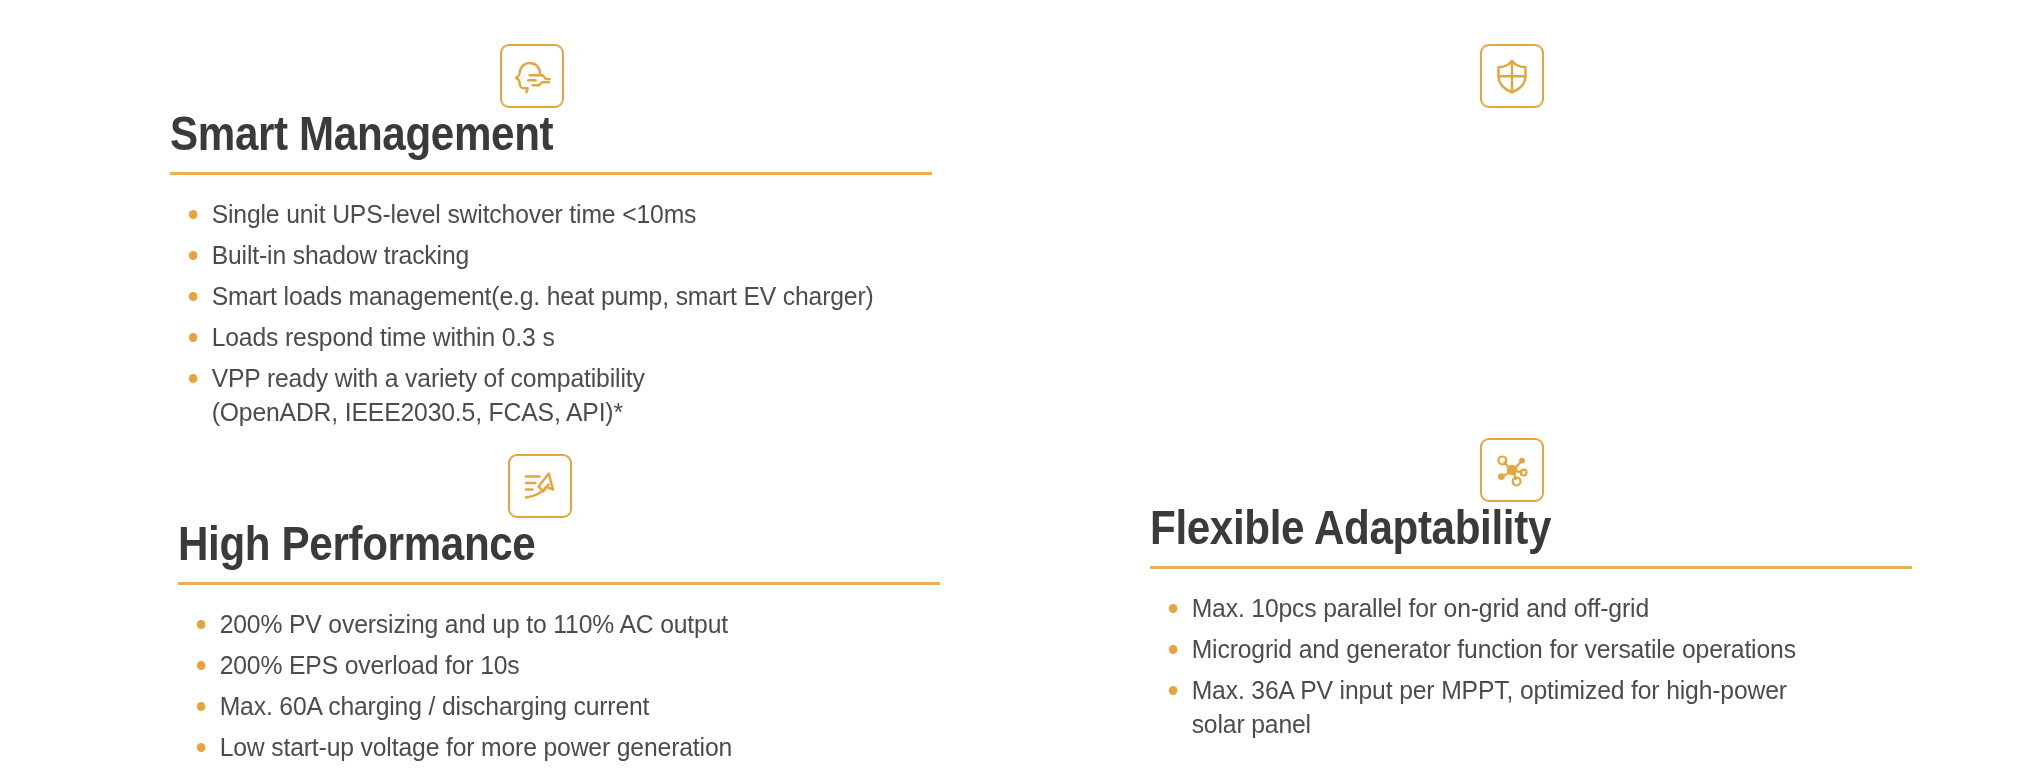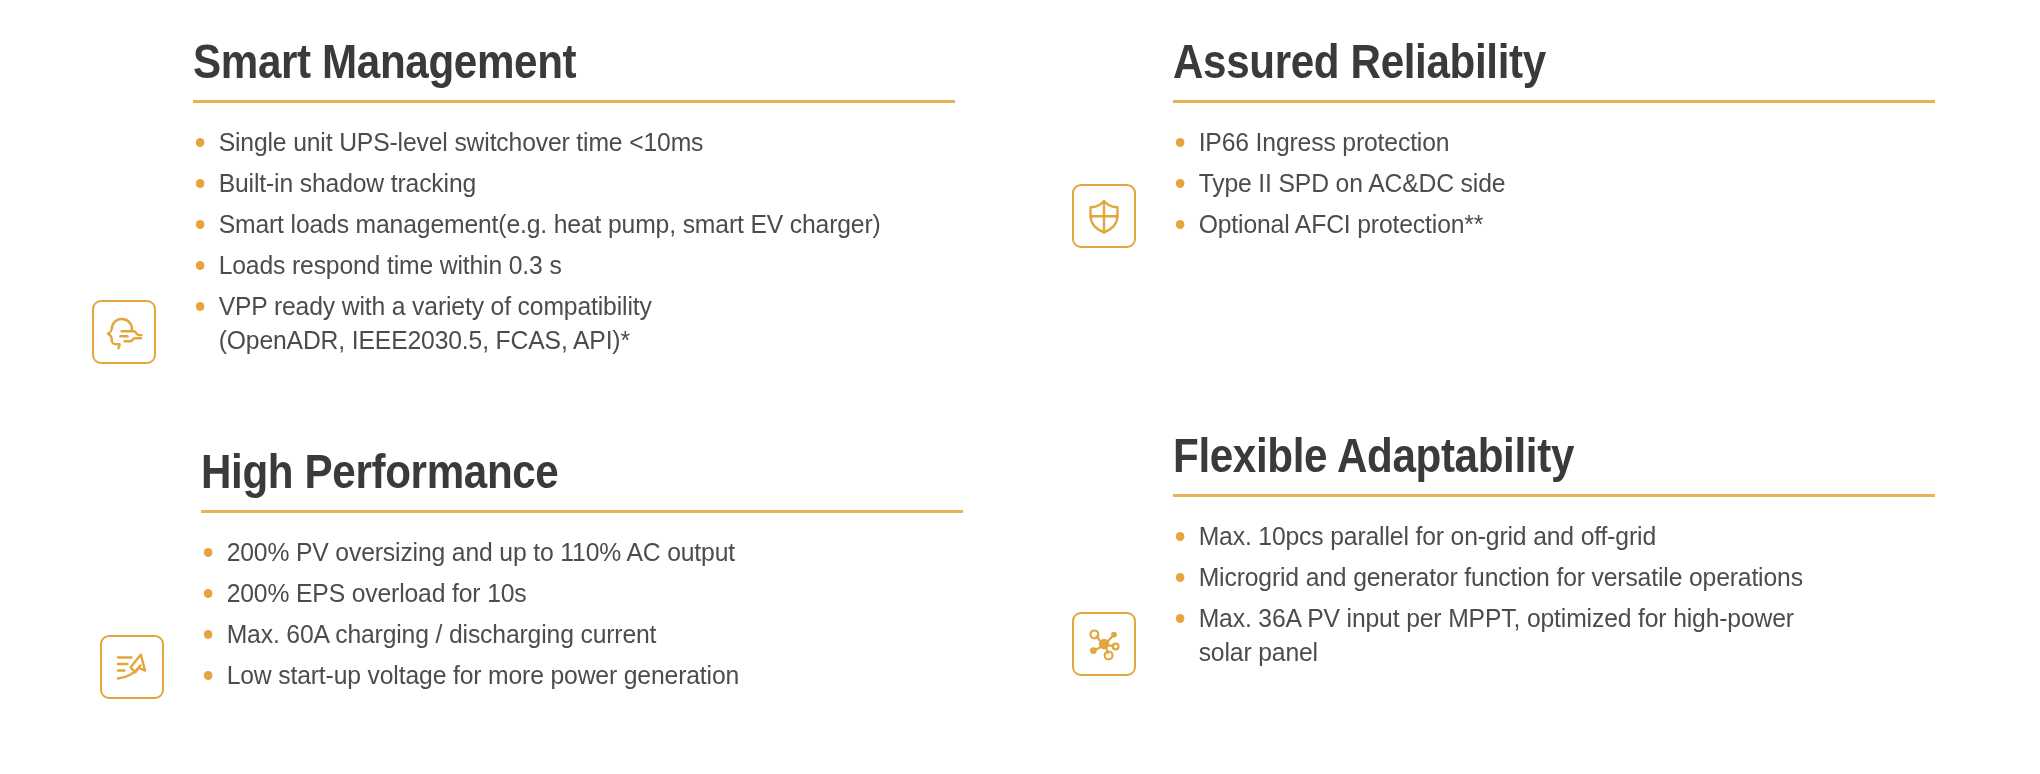--- a/index.html
+++ b/index.html
@@ -19,21 +19,22 @@
     position: relative;
     width: 2040px;
     height: 774px;
     background: #ffffff;
   }
 
   
   .feature-block {
     position: absolute;
     display: flex;
-    align-items: flex-end;
+    align-items: center;
+    flex-direction: column;
   }
 
   .block-smart      { left: 92px;   top: 36px;  width: 880px; }
   .block-reliable   { left: 1072px; top: 36px;  width: 880px; }
   .block-highperf   { left: 100px;   top: 446px; width: 880px; }
   .block-flexible   { left: 1072px; top: 430px; width: 880px; }
 
   
   .icon-tile {
     flex: 0 0 auto;
@@ -72,21 +73,21 @@
 
   .title-rule {
     height: 3px;
     background: #E8B253;
     margin-top: 12px;
     width: 762px;
   }
 
   .bullet-list {
     list-style: none;
-    margin: 0;
+    margin: 16px;
     padding: 0;
     margin-top: 22px;
   }
 
   .bullet-item {
     position: relative;
     padding-left: 27px;
     font-size: 26px;
     line-height: 1.31;
     color: #4c4c4c;
@@ -148,35 +149,20 @@
     </div>
   </section>
 
   <section class="feature-block block-reliable">
     <div class="icon-tile">
       <svg width="44" height="44" viewBox="0 0 44 44" fill="none" stroke="#E3A63E" stroke-width="2.4" stroke-linecap="round" stroke-linejoin="round">
         <path d="M22 7 C18.4 11.2 13.6 13.2 8.5 13.2 L8.5 21.6 C8.5 29.4 14 35.3 22 38.4 C30 35.3 35.5 29.4 35.5 21.6 L35.5 13.2 C30.4 13.2 25.6 11.2 22 7 Z"></path>
         <path d="M22 7 L22 38.4"></path>
         <path d="M8.5 22.2 L35.5 22.2"></path>
       </svg>
-    </div>
-    <div class="block-body">
-      <h2 class="block-title">Assured Reliability</h2>
-      <div class="title-rule"></div>
-      <ul class="bullet-list">
-        <li class="bullet-item">
-          <span>IP66 Ingress protection</span>
-        </li>
-        <li class="bullet-item">
-          <span>Type II SPD on AC&amp;DC side</span>
-        </li>
-        <li class="bullet-item">
-          <span>Optional AFCI protection**</span>
-        </li>
-      </ul>
     </div>
   </section>
 
   <section class="feature-block block-highperf">
     <div class="icon-tile">
       <svg width="44" height="44" viewBox="0 0 44 44" fill="none" stroke="#E3A63E" stroke-width="2.4" stroke-linecap="round" stroke-linejoin="round">
         <path d="M8 12.5 L21.5 12.5"></path>
         <path d="M8 19 L17.5 19"></path>
         <path d="M8 25.5 L14.5 25.5"></path>
         <path d="M8 33.5 C16 33 25 28.5 30.5 20.5"></path>

